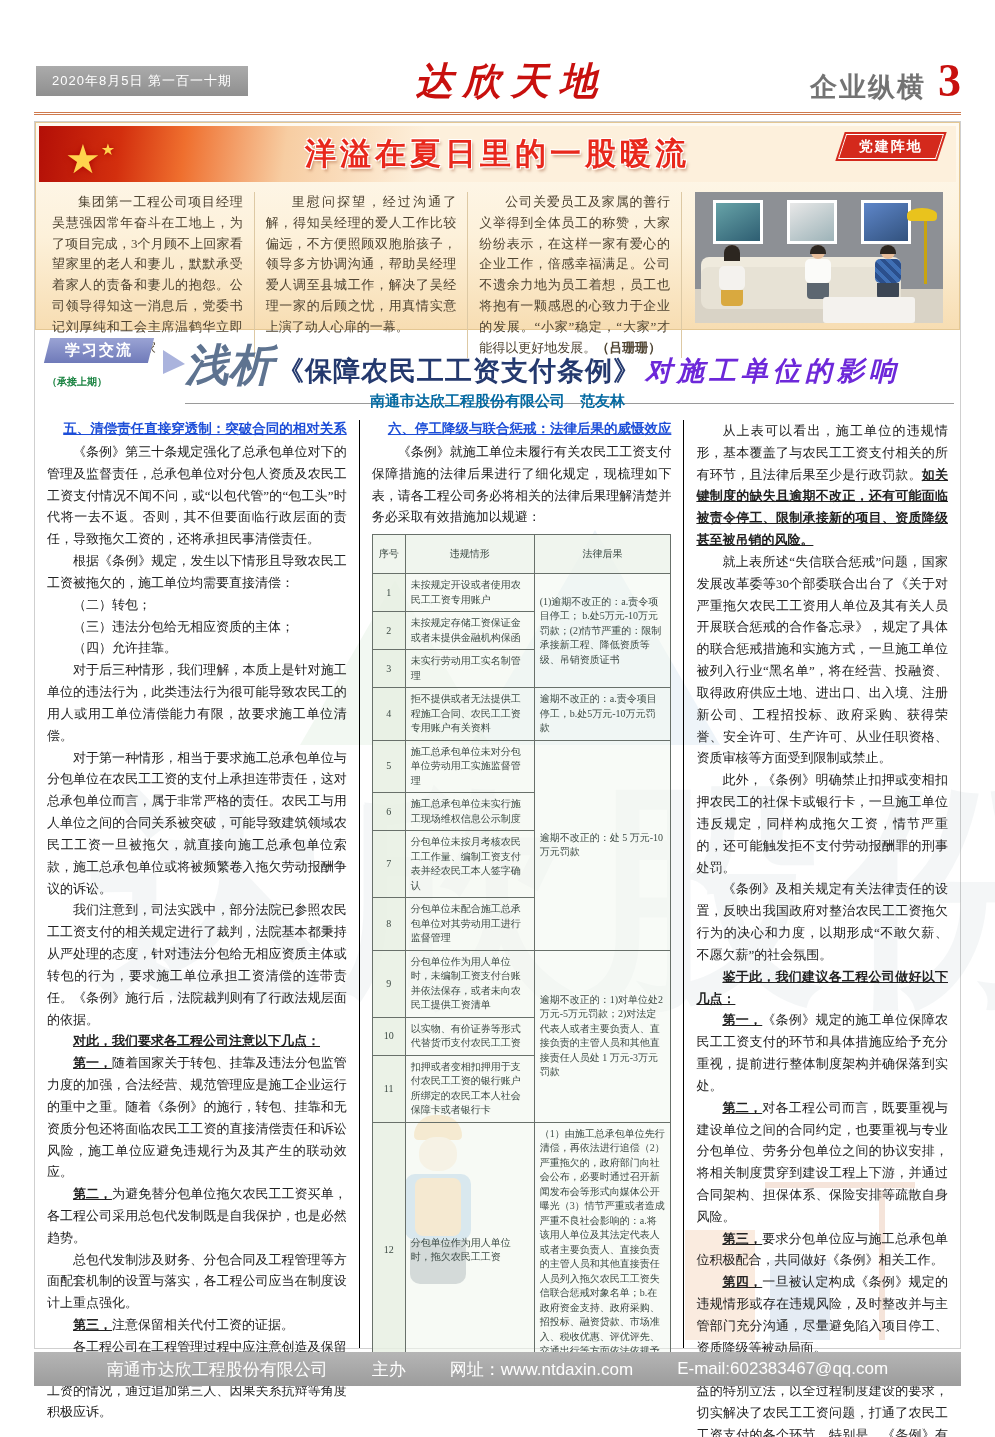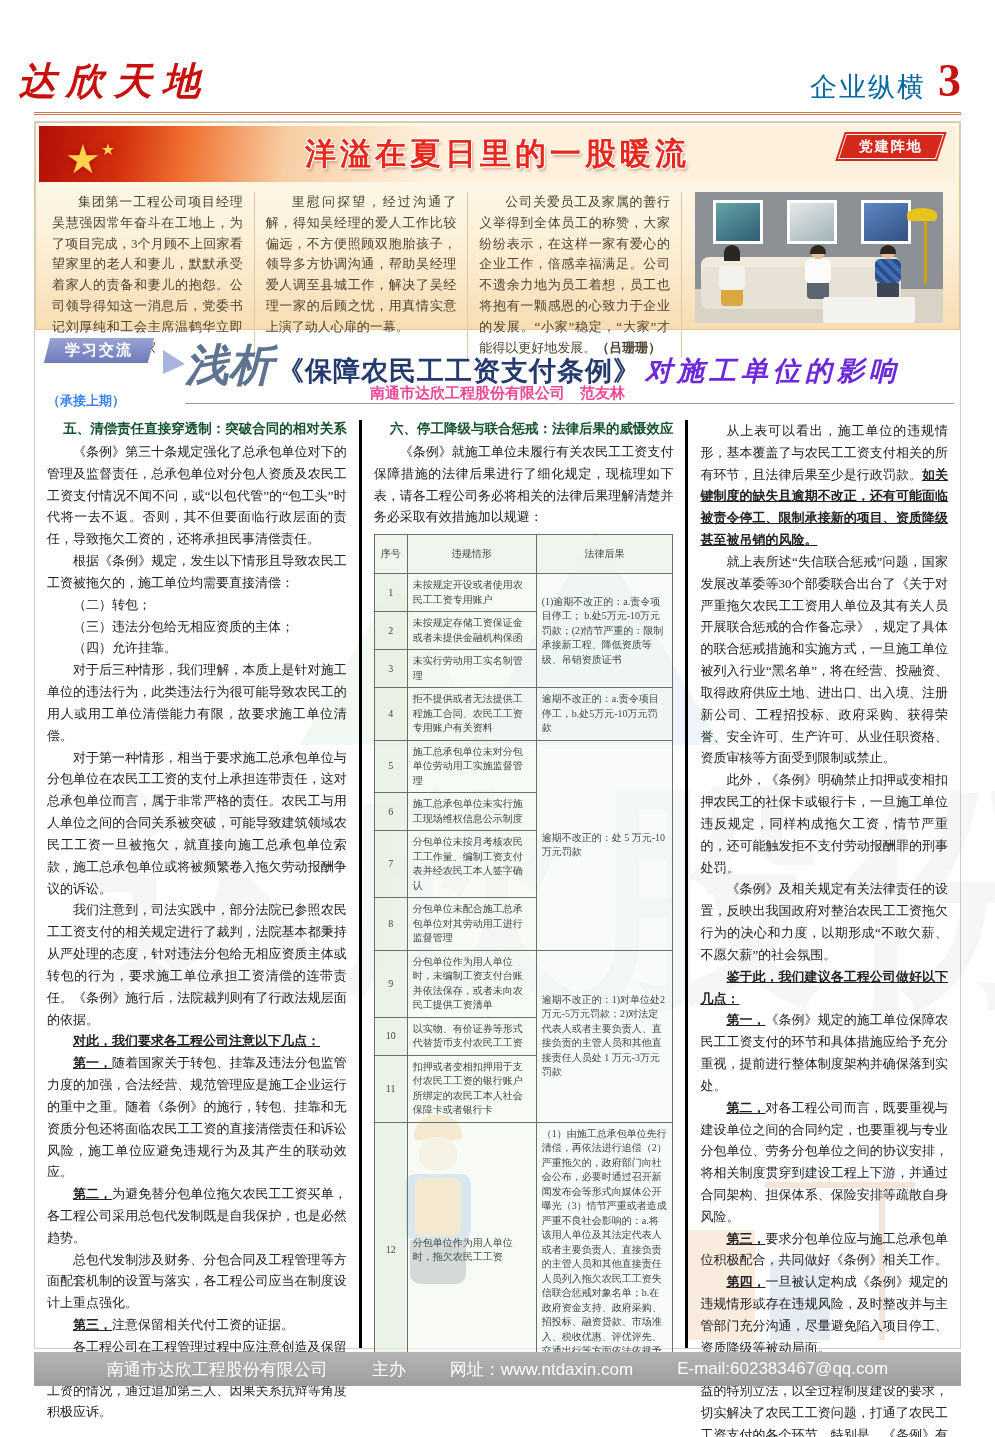--- a/index.html
+++ b/index.html
@@ -4,21 +4,21 @@
 <style>
   html,body{margin:0;padding:0;background:#e9e9e9;}
   .page{position:relative;width:995px;height:1437px;margin:0 auto;background:#fff;overflow:hidden;
         font-family:"Liberation Serif","DejaVu Serif",serif;color:#222;}
 
   
   .hdr{position:absolute;top:54px;left:36px;right:34px;height:54px;display:flex;align-items:center;justify-content:space-between;z-index:3;}
   .datebox{background:linear-gradient(#ababab,#8f8f8f);color:#fff;font:13px "Liberation Sans",sans-serif;padding:6px 16px;letter-spacing:1px;}
   .masthead{color:#c8100e;font-family:"DejaVu Serif",serif;font-style:italic;font-weight:bold;font-size:38px;letter-spacing:10px;transform:translateX(-18px);}
   .section{display:flex;align-items:baseline;gap:12px;}
-  .section-name{font-weight:normal;font-size:27px;color:#0369a1;letter-spacing:2px;}
+  .section-name{font-weight:bold;font-size:27px;color:#737373;letter-spacing:2px;}
   .page-num{color:#c8100e;font-size:46px;font-weight:bold;line-height:1;}
   .rule{position:absolute;top:112px;left:34px;right:34px;border-top:3px double #cf7a4e;z-index:3;}
   .frame{position:absolute;top:121px;left:34px;right:34px;height:1226px;border:1px solid #cfcfcf;z-index:0;}
 
   
   .art1{position:absolute;top:122px;left:35px;right:35px;height:206px;border:1px solid #e4c globalization;border:1px solid #e4c793;
         background:linear-gradient(#fefaf2 0%,#fdf1da 55%,#f7ddb2 100%);z-index:2;}
   .banner{position:relative;height:56px;margin:3px;background:linear-gradient(97deg,#b30f07 0%,#d32f0e 9%,#ef6f2e 16%,#f7cda2 27%,#fdf0dc 42%,#fdf0dc 100%);}
   .emblem{position:absolute;left:26px;top:-4px;color:#ffd34d;font-size:40px;line-height:56px;text-shadow:0 0 6px #a00;}
   .emblem small{font-size:16px;vertical-align:18px;}
@@ -48,28 +48,28 @@
 
   
   .art2t{position:absolute;top:336px;left:35px;right:35px;height:80px;z-index:2;}
   .tag{position:absolute;left:12px;top:2px;transform:skewX(-14deg);background:linear-gradient(#9aa3d4,#6f7ab9);padding:3px 18px;}
   .tag span{display:inline-block;transform:skewX(14deg);color:#fff;font:bold 15px "Liberation Sans",sans-serif;letter-spacing:2px;}
   .tag-arrow{position:absolute;left:128px;top:14px;width:0;height:0;border-top:14px solid transparent;border-bottom:10px solid transparent;border-left:22px solid #aab3dd;}
   .t-row{position:absolute;left:150px;right:6px;top:0;display:flex;align-items:baseline;gap:4px;border-bottom:1px solid #9a9a9a;padding-bottom:8px;white-space:nowrap;}
   .t-script1{font-family:"DejaVu Serif",serif;font-style:italic;font-weight:bold;font-size:44px;color:#5e7390;}
   .t-book{font-family:"Liberation Sans",sans-serif;font-weight:900;font-size:27px;color:#24396e;letter-spacing:1px;}
   .t-script2{font-family:"DejaVu Serif",serif;font-style:italic;font-weight:bold;font-size:27px;color:#6d28d9;letter-spacing:5px;}
-  .t-note{position:absolute;left:12px;top:56px;font-size:13px;font-weight:bold;color:#3b82f6;}
-  .t-byline{position:absolute;left:0;right:0;top:48px;text-align:center;font:bold 15px "Liberation Sans",sans-serif;color:#ec4899;}
+  .t-note{position:absolute;left:12px;top:39px;font-size:10px;font-weight:bold;color:#15803d;}
+  .t-byline{position:absolute;left:0;right:0;top:56px;text-align:center;font:bold 15px "Liberation Sans",sans-serif;color:#0369a1;}
 
   
   .cols{position:absolute;top:420px;left:35px;right:35px;height:928px;display:flex;z-index:2;}
   .col{flex:1;padding:0 12px;font-size:13px;line-height:1.68;}
-  .col + .col{border-left:3px solid #000000;}
-  .col h3{margin:0 0 3px;font:bold 13.5px "Liberation Sans",sans-serif;color:#14532d;text-indent:1.2em;white-space:nowrap;}
+  .col + .col{border-left:1px solid #000000;}
+  .col h3{margin:0 0 3px;font:bold 13.5px "Liberation Sans",sans-serif;color:#1d4ed8;text-indent:1.2em;white-space:nowrap;text-decoration:underline;}
   .col p{margin:0;text-align:justify;text-indent:2em;}
   .col b{font-family:"Liberation Sans",sans-serif;text-decoration:underline;}
 
   
   .legal-table{width:100%;border-collapse:collapse;margin-top:6px;font-size:10px;line-height:1.45;color:#3c4a44;}
   .legal-table th,.legal-table td{border:1px solid #68706a;padding:4px 5px;vertical-align:middle;text-align:left;}
   .legal-table th{font-weight:normal;text-align:center;height:30px;background:rgba(236,243,234,.8);}
   .legal-table td.no{width:22px;text-align:center;background:rgba(231,240,227,.85);}
   .legal-table td.vio{width:118px;background:rgba(241,247,239,.6);}
   .legal-table td.cons{background:rgba(241,247,239,.5);}
@@ -95,20 +95,21 @@
   
   .footer{position:absolute;left:34px;right:34px;top:1352px;height:34px;background:linear-gradient(#b5b5b5,#9c9c9c);
           display:flex;align-items:center;justify-content:center;gap:44px;color:#fff;font:17px "Liberation Sans",sans-serif;z-index:3;}
 </style>
 </head>
 <body>
 
 <div class="page">
 
   <div class="hdr">
+    <div class="datebox">2020年8月5日  第一百一十期</div>
     <div class="masthead">达欣天地</div>
     <div class="section">
       <span class="section-name">企业纵横</span>
       <span class="page-num">3</span>
     </div>
   </div>
   <div class="rule"></div>
   <div class="frame"></div>
 
   <div class="wm">达欣股份</div>

